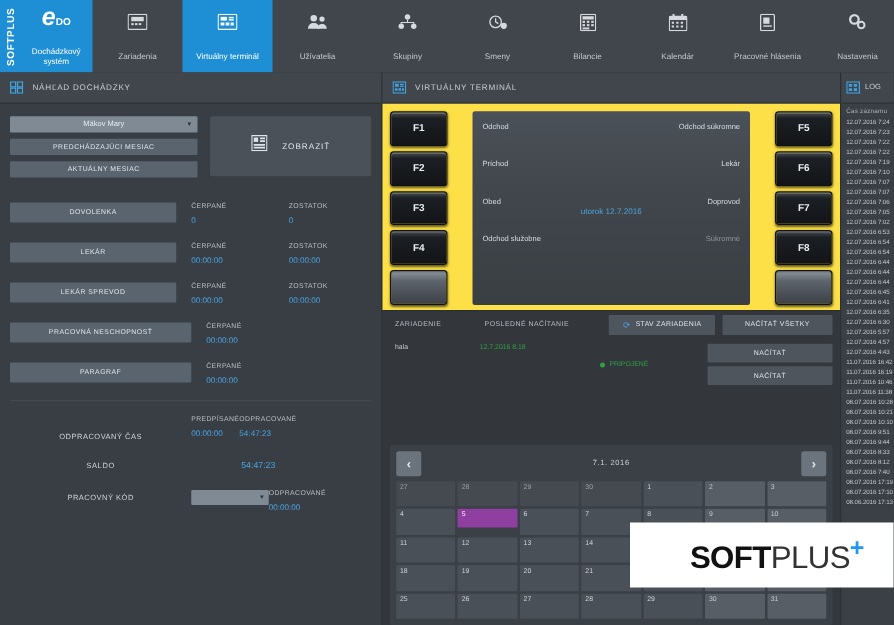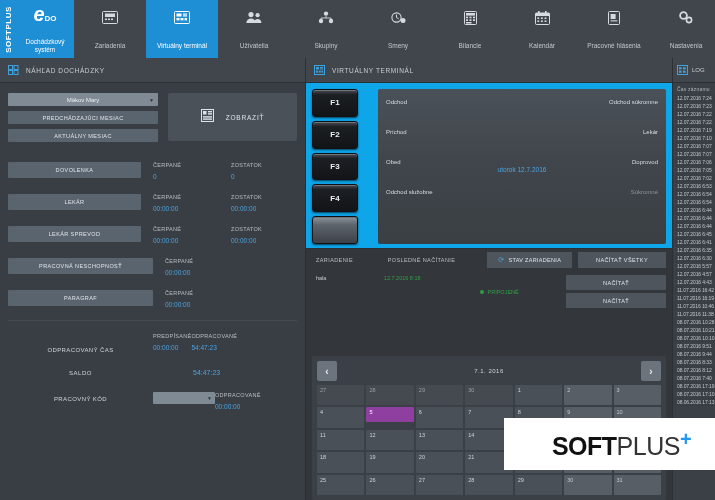--- a/index.html
+++ b/index.html
@@ -56,21 +56,21 @@
   .wrow .wlabel{width:145px;font-size:6px;letter-spacing:.4px;color:#cfd4d9;text-align:center;padding-top:14px;}
   .saldo{display:flex;align-items:center;padding:0 8px;margin-top:16px;}
   .saldo .sl{width:145px;text-align:center;font-size:6px;color:#cfd4d9;letter-spacing:.5px;}
   .saldo .sv{padding-left:40px;font-size:7px;color:#4aa3e0;}
   .wcode{display:flex;align-items:flex-start;padding:0 8px;margin-top:16px;}
   .wcode .wl{width:145px;text-align:center;font-size:6px;color:#cfd4d9;letter-spacing:.4px;padding-top:4px;}
   .wcode .wsel{width:62px;height:12px;background:#7f8a94;border-radius:1px;position:relative;cursor:pointer;}
   .wcode .wsel .car{position:absolute;right:3px;top:3px;font-size:5px;color:#2f343a;}
 
   
-  .term{height:165px;background:#0ea5e9;display:flex;padding:6px 6px 4px 6px;box-sizing:border-box;gap:20px;}
+  .term{height:165px;background:#fde047;display:flex;padding:6px 6px 4px 6px;box-sizing:border-box;gap:20px;}
   .fcol{width:46px;display:flex;flex-direction:column;gap:4px;}
   .fkey{height:26px;border-radius:3px;background:linear-gradient(180deg,#4a4f55 0%,#1c1f23 18%,#121417 100%);
         border:1px solid #0e1012;box-shadow:inset 0 1px 0 #6d757d, 0 1px 2px rgba(0,0,0,.6);
         display:flex;align-items:center;justify-content:center;color:#e9eef2;font-size:8px;font-weight:bold;cursor:pointer;}
   .fkey.blank{background:linear-gradient(180deg,#8c949c 0%,#5d646b 30%,#3c4147 100%);}
   .tcenter{flex:1;background:linear-gradient(180deg,#4b5158 0%,#41464c 45%,#3a3f44 100%);
            border-radius:2px;position:relative;display:flex;}
   .lbls{position:absolute;inset:0;padding:8px 8px 0 8px;box-sizing:border-box;}
   .lbl{position:absolute;font-size:6px;color:#d7dce1;}
   .clockwrap{margin:auto;text-align:center;}
@@ -424,20 +424,27 @@
             <span class="lbl" style="right:8px;top:10px;">Odchod súkromne</span>
             <span class="lbl" style="right:8px;top:40px;">Lekár</span>
             <span class="lbl" style="right:8px;top:70px;">Doprovod</span>
             <span class="lbl" style="right:8px;top:100px;color:#8d9299;">Súkromné</span>
           </div>
           <div class="clockwrap">
             <div class="cdate">utorok 12.7.2016</div>
           </div>
         </div>
 
+        <div class="fcol">
+          <div class="fkey">F5</div>
+          <div class="fkey">F6</div>
+          <div class="fkey">F7</div>
+          <div class="fkey">F8</div>
+          <div class="fkey blank"></div>
+        </div>
       </div>
 
       <div class="devpanel">
         <div class="devwrap">
           <div class="devhead">
             <div class="dh c1">ZARIADENIE</div>
             <div class="dh c2">POSLEDNÉ NAČÍTANIE</div>
             <div class="tabbtn">
               <span class="ri">⟳</span>
               <span>STAV ZARIADENIA</span>

